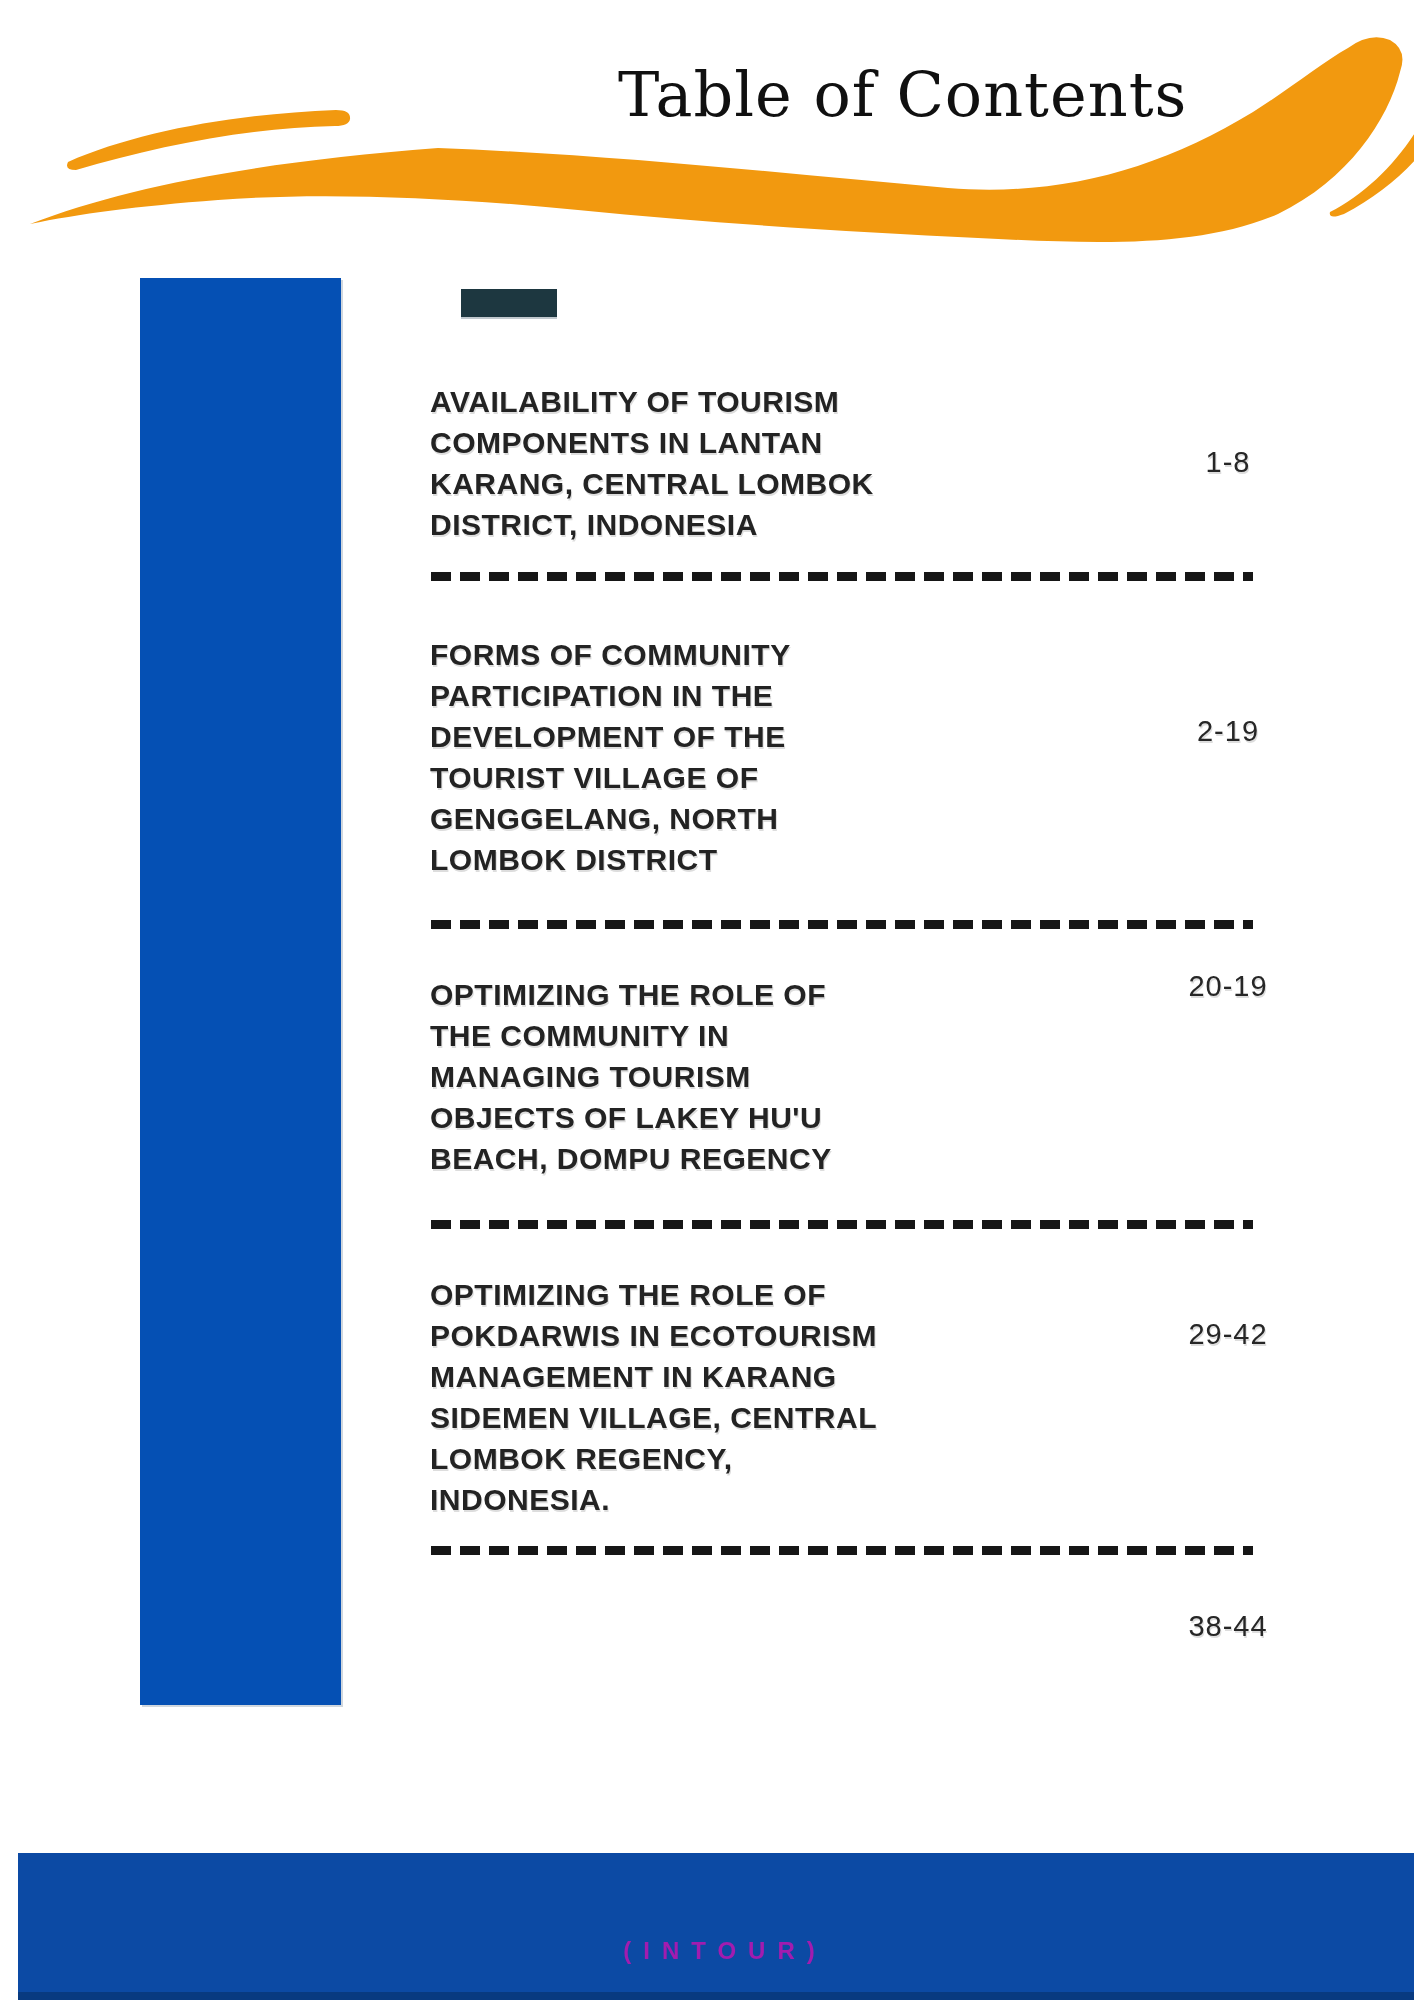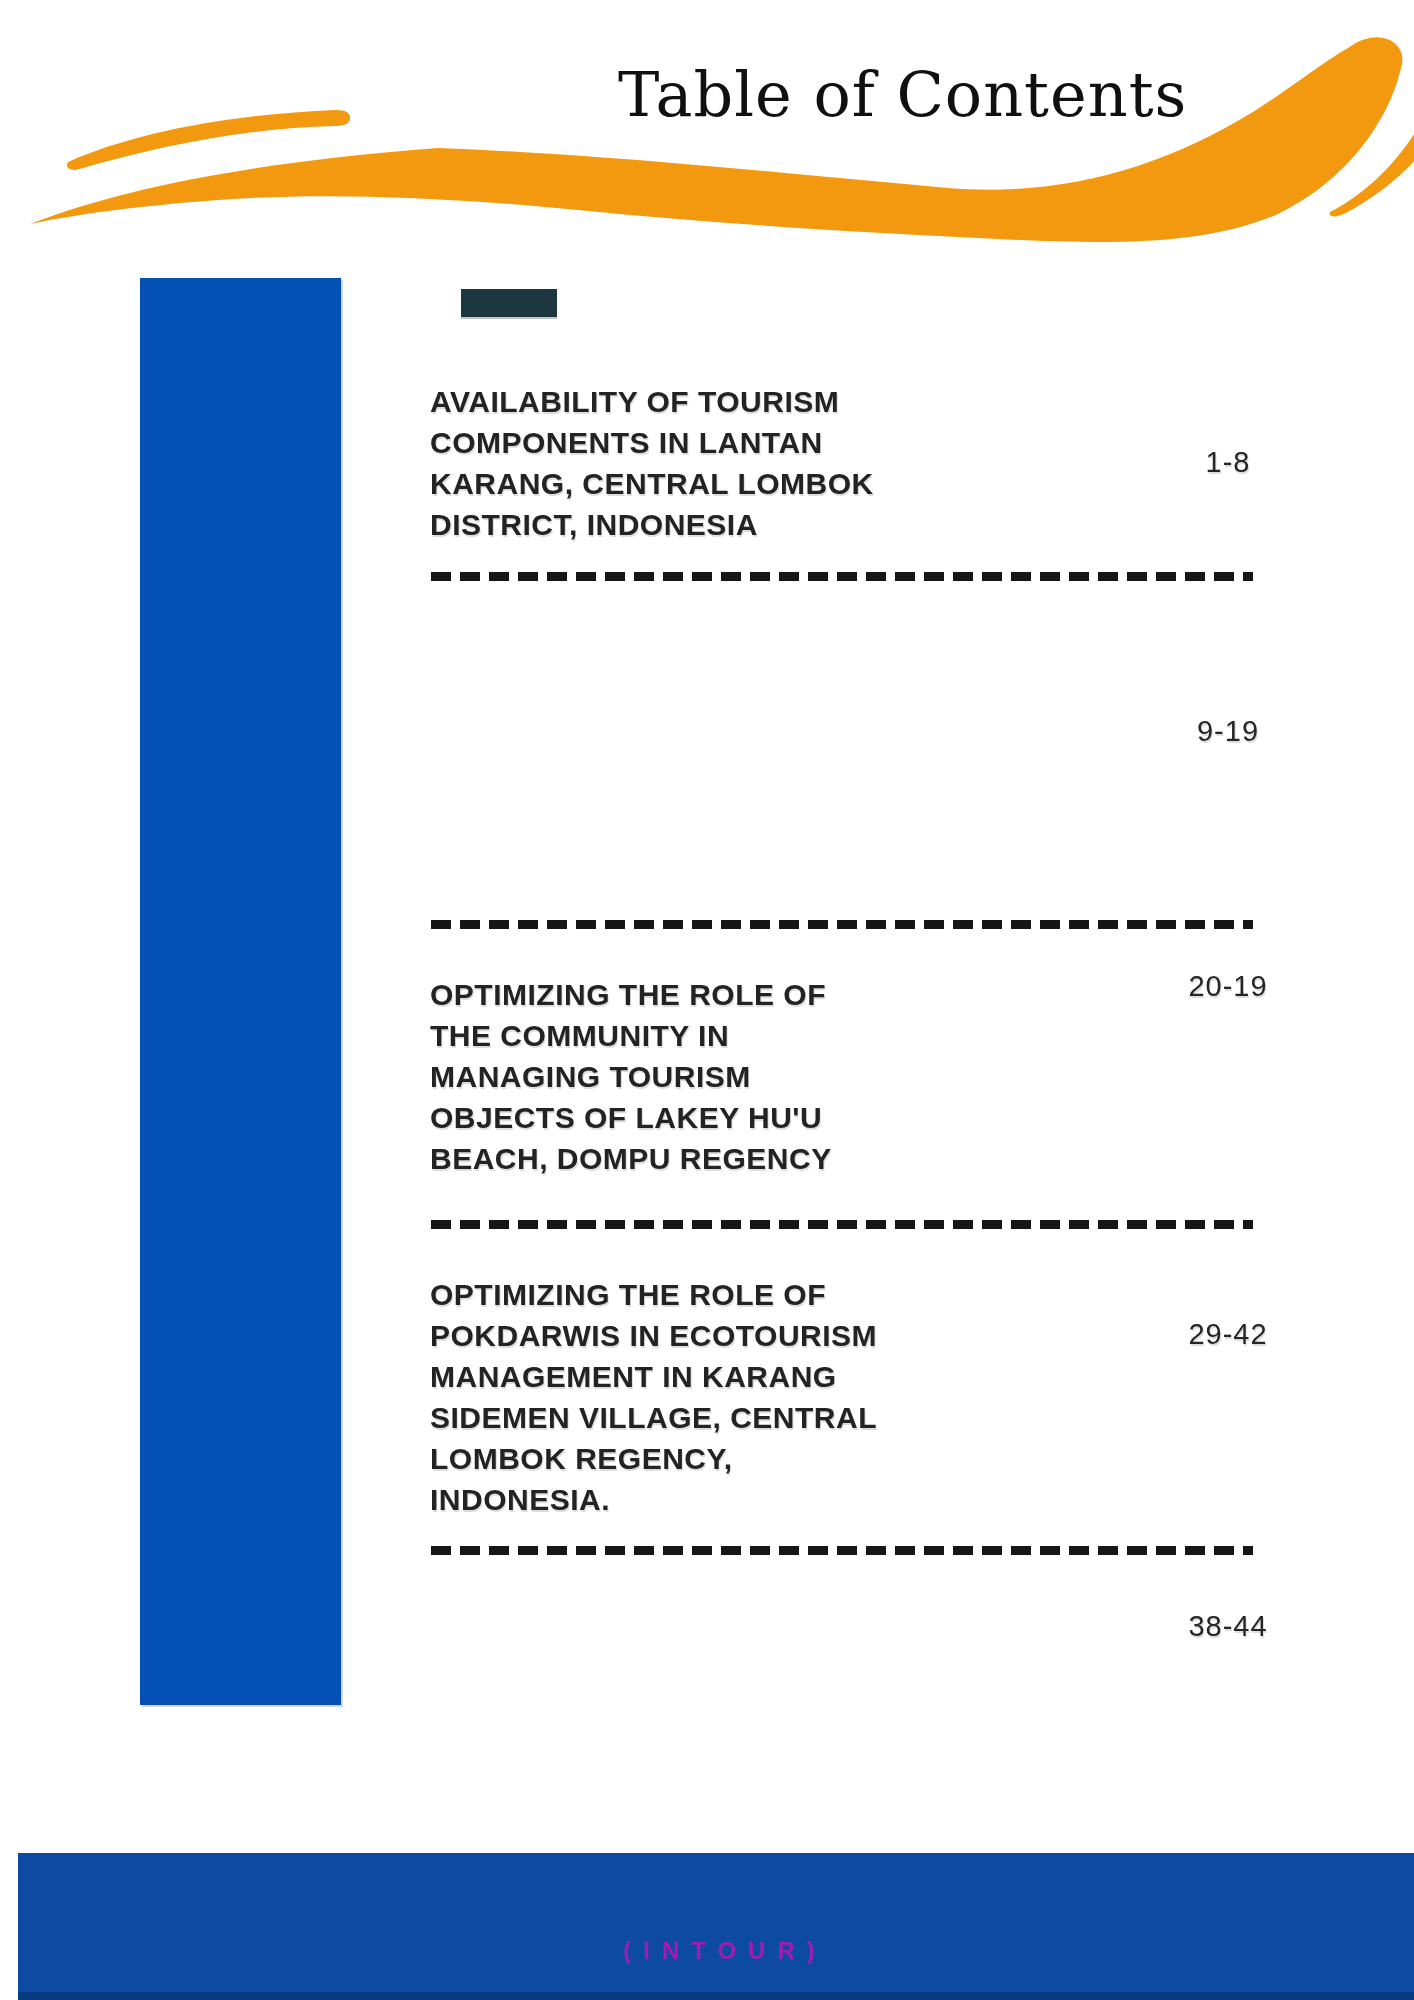--- a/index.html
+++ b/index.html
@@ -78,21 +78,27 @@
   <div class="blue-bar"></div>
   <div class="accent-rect"></div>
 
   <div class="entry-title e1">AVAILABILITY OF TOURISM
 COMPONENTS IN LANTAN
 KARANG, CENTRAL LOMBOK
 DISTRICT, INDONESIA</div>
   <div class="entry-pages p1">1-8</div>
   <div class="divider d1"></div>
 
-  <div class="entry-pages p2">9-19</div>
+  <div class="entry-title e2">FORMS OF COMMUNITY
+PARTICIPATION IN THE
+DEVELOPMENT OF THE
+TOURIST VILLAGE OF
+GENGGELANG, NORTH
+LOMBOK DISTRICT</div>
+  <div class="entry-pages p2">2-19</div>
   <div class="divider d2"></div>
 
   <div class="entry-title e3">OPTIMIZING THE ROLE OF
 THE COMMUNITY IN
 MANAGING TOURISM
 OBJECTS OF LAKEY HU'U
 BEACH, DOMPU REGENCY</div>
   <div class="entry-pages p3">20-19</div>
   <div class="divider d3"></div>
 

